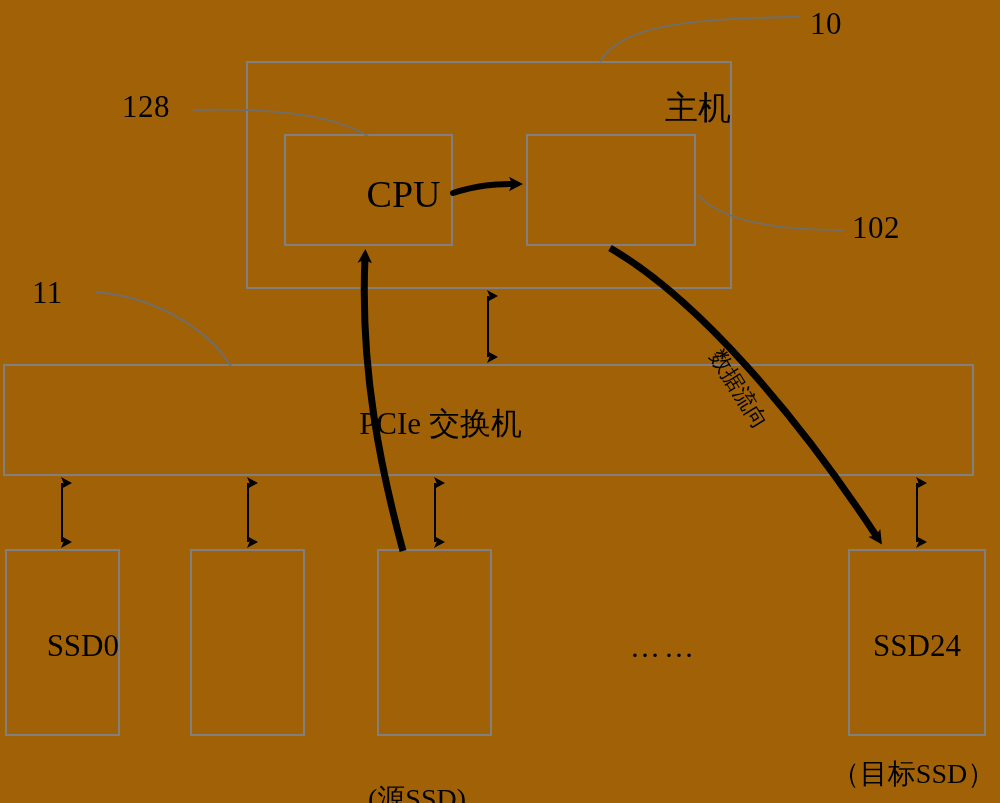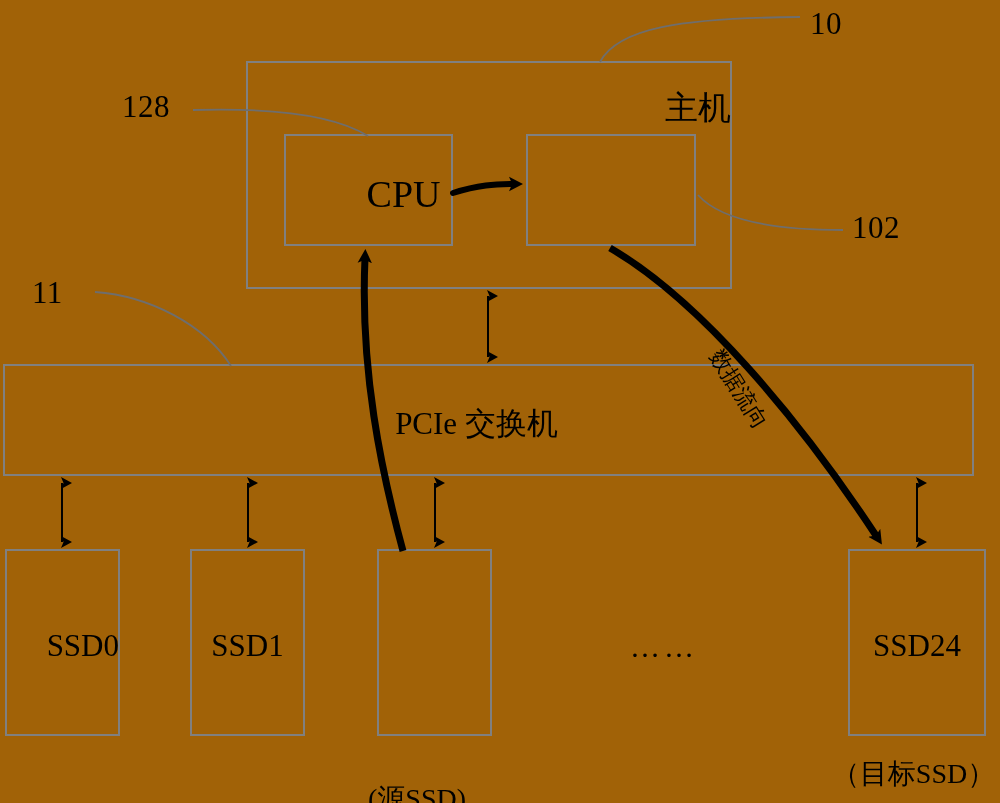--- a/index.html
+++ b/index.html
@@ -114,27 +114,26 @@
 
   <div class="lbl ref-num" style="left:852px; top:210px;">102</div>
 
   <div class="lbl ref-num" style="left:32px; top:275px;">11</div>
 
   <div class="lbl host-title" style="left:247px; top:86px; width:484px; text-align:right;">主机</div>
 
   <div class="lbl box-label" style="left:285px; top:172px; width:167px; text-align:center;">CPU</div>
 
 
-  <div class="lbl bar-label" style="left:4px; top:403px; width:873px; text-align:center;padding-left:36px;">PCIe 交换机</div>
+  <div class="lbl bar-label" style="left:4px; top:403px; width:873px; text-align:center;">PCIe 交换机</div>
 
   <div class="flow-label lbl" style="left:728px; top:344px; transform: rotate(58deg);">数据流向</div>
 
   <div class="lbl ssd-label" style="left:6px; top:628px; width:113px; text-align:right;">SSD0</div>
 
-  <div class="lbl ssd-label" style="left:191px; top:628px; width:113px; text-align:center;">SSD1</div>
 
 
   <div class="lbl ssd-label" style="left:849px; top:628px; width:136px; text-align:center;">SSD24</div>
 
   <div class="lbl ellipsis-dots" style="left:630px; top:630px;">……</div>
 
   <div class="lbl caption" style="left:368px; top:755px; width:133px; margin-top:25px;">(源SSD)</div>
 
   <div class="lbl caption" style="left:827px; top:755px; width:173px; text-align:center;">（目标SSD）</div>
 

